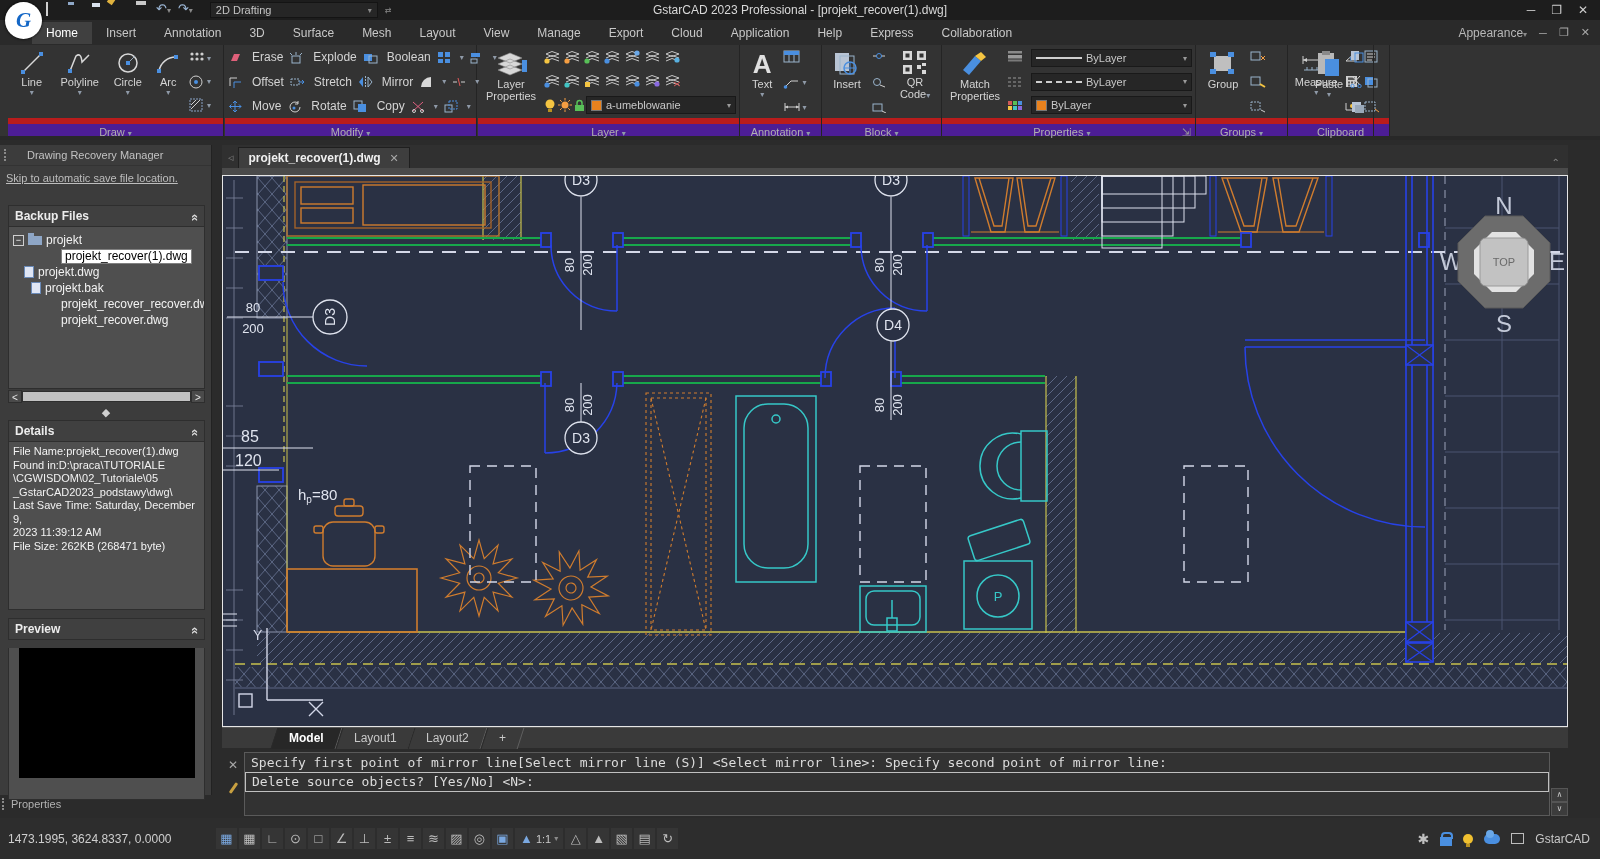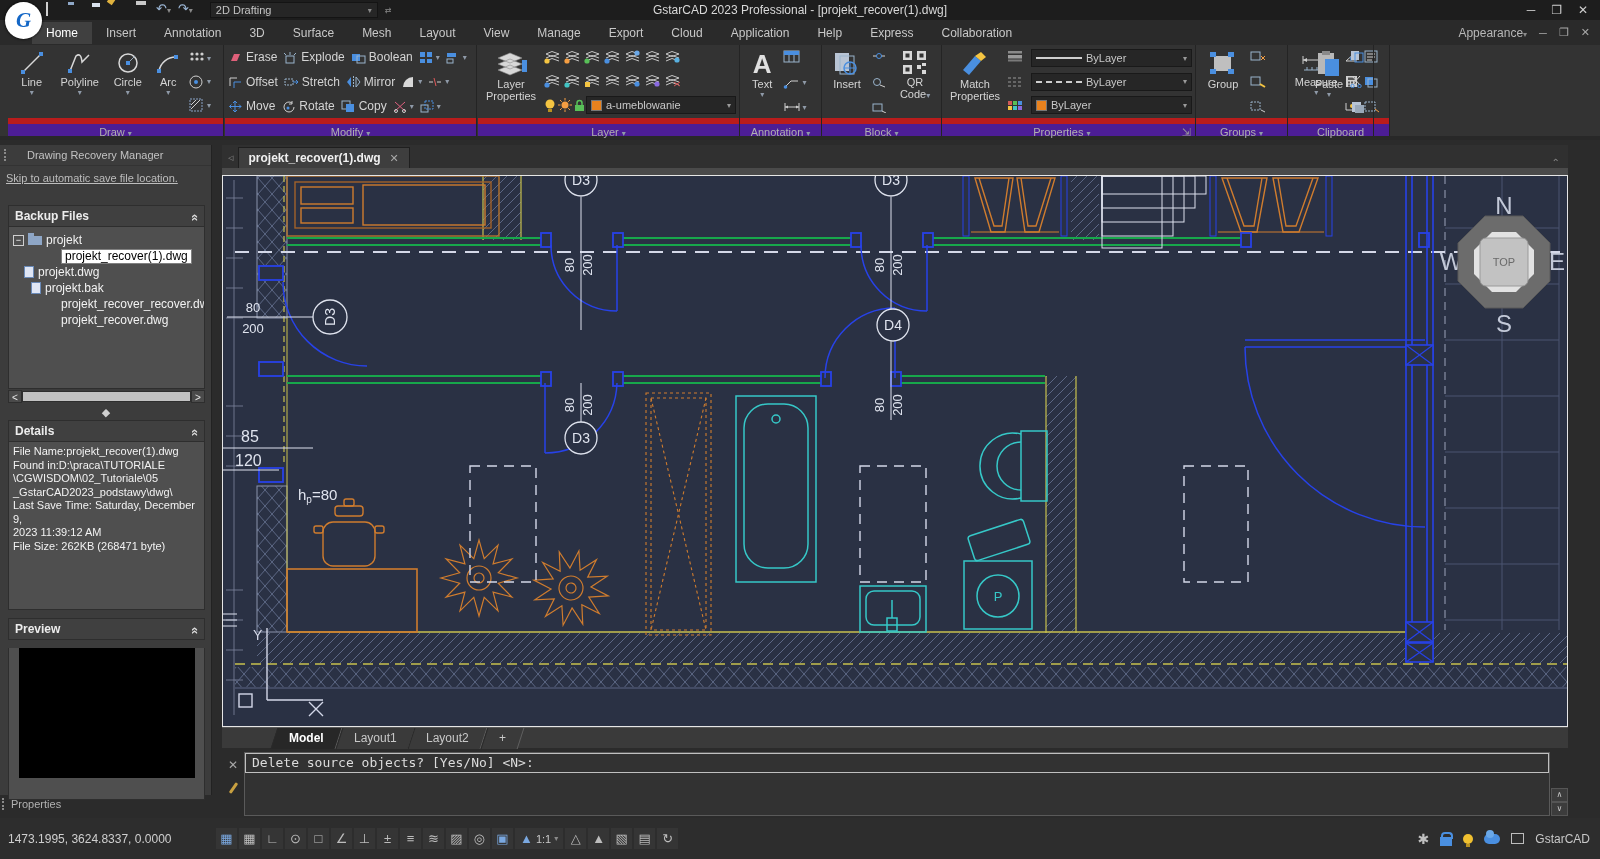--- a/index.html
+++ b/index.html
@@ -44,21 +44,21 @@
   #ribbon { position:absolute; left:0; top:45px; width:1600px; height:95px; background:#333333; border-bottom:4px solid #282828;}
   .rpanel { position:absolute; top:0; height:91px; border-right:1px solid #242424; }
   .rbody { height:73px; display:flex; align-items:stretch; padding:2px 3px; gap:2px; }
   .rlabel { height:18px; text-align:center; font-size:11px; color:#b0b0b0; line-height:17px; background:#4c1d95; border-top:6px solid #b91c1c;}
   .dropchev { color:#8f9aa8; font-size:8px; }
   .bigbtn { display:flex; flex-direction:column; align-items:center; justify-content:flex-start; color:#d4d4d4;
     font-size:11px; padding-top:3px; border-radius:2px; }
   .blabel { line-height:12px; text-align:center; }
   .scol { display:flex; flex-direction:column; justify-content:space-between; padding:3px 0; }
   .srow { display:flex; align-items:center; gap:1px; color:#9fb4cc; }
-  .mbtn { display:flex; align-items:center; gap:3px; color:#d4d4d4; font-size:12px; padding:0 3px; height:22px;}
+  .mbtn { display:flex; align-items:center; gap:9px; color:#d4d4d4; font-size:12px; padding:0 3px; height:22px;}
   .mrowwrap { display:flex; flex-direction:column; justify-content:space-between; padding:1px 0;}
   .mrow { display:flex; align-items:center; }
   .lmini { width:19px; height:15px; }
   .combo { background:#262626; border:1px solid #191919; color:#c8c8c8; font-size:11px; display:flex; align-items:center; height:18px; padding:0 4px; gap:4px;}
   .combo .chev { margin-left:auto; color:#9a9a9a; font-size:8px;}
   .swatch { width:11px; height:11px; background:#e8821e; border:1px solid #777; }
   .lineprev { width:46px; border-top:2px solid #cfcfcf; }
   .lineprev.dash { border-top-style:dashed; }
 
   
@@ -1137,20 +1137,21 @@
     <div class="modtab"><span>Layout2</span></div>
     <div class="modtab"><span>+</span></div>
   </div>
 
   <div id="cmd">
     <div id="cmdicons">
       <div>✕</div>
       <div class="pencil"></div>
     </div>
     <div id="cmdtext">
+      <div class="cline">Specify first point of mirror line[Select mirror line (S)] &lt;Select mirror line&gt;: Specify second point of mirror line:</div>
       <div class="cline" id="cline3">Delete source objects? [Yes/No] &lt;N&gt;:</div>
     </div>
     <div id="cmdvscroll">
       <div class="vsb">∧</div>
       <div class="vsb">∨</div>
     </div>
   </div>
 
   <div id="statusbar">
     <div id="coords">1473.1995, 3624.8337, 0.0000</div>

